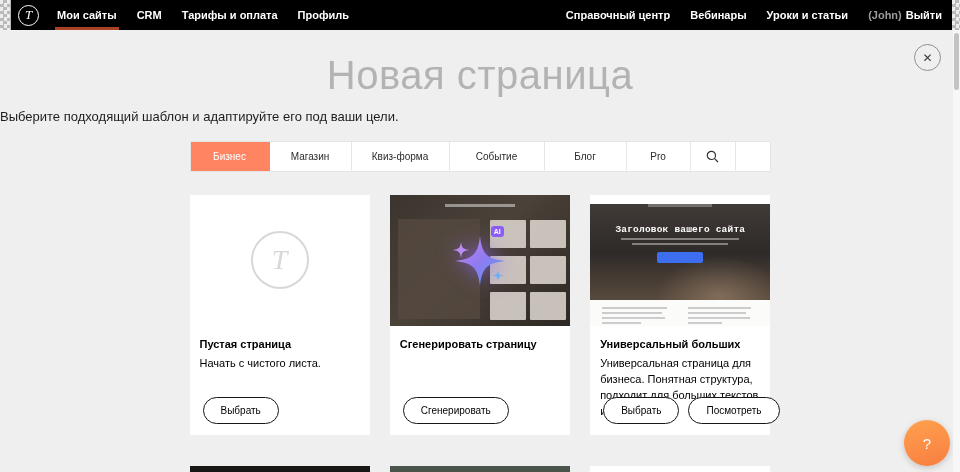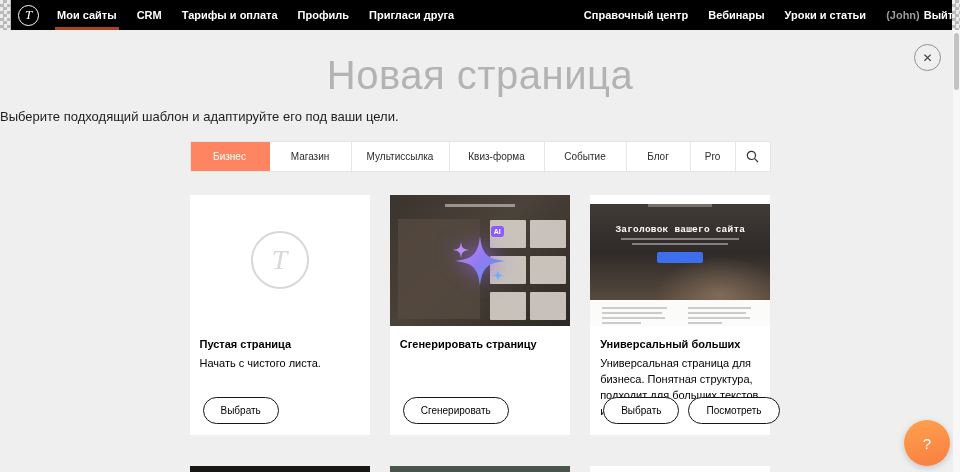--- a/index.html
+++ b/index.html
@@ -9,21 +9,21 @@
   
   .topbar { height:30px; background:#000; display:flex; align-items:center; padding-left:14px; position:relative; z-index:5; }
   .edge-checker { position:absolute; top:0; height:30px;
     background: repeating-conic-gradient(#b9b9b9 0% 25%, #ececec 0% 50%) 0 0 / 7px 7px; }
   .edge-checker.left { left:0; width:11px; }
   .edge-checker.right { right:0; width:8px; }
   .logo-circle { width:21px; height:21px; border:1.5px solid #fff; border-radius:50%;
     display:flex; align-items:center; justify-content:center; margin:0 8px 0 4px;
     color:#fff; font-family:"Liberation Serif", serif; font-style:italic; font-size:13px; cursor:pointer; flex:none; }
   .nav-left, .nav-right { display:flex; align-items:center; height:100%;text-decoration:underline; }
-  .nav-right { margin-left:auto; }
+  .nav-right { margin-left:auto; padding-right:18px; }
   .nav-item { color:#fff; font-size:11px; font-weight:700; padding:0 10px; height:100%;
     display:flex; align-items:center; position:relative; cursor:pointer; white-space:nowrap; }
   .nav-item.active::after { content:""; position:absolute; left:8px; right:8px; bottom:0; height:3px; background:#a84326; }
   .user-name { color:#9a9a9a; font-size:11px; font-weight:700; padding-left:10px; }
   .logout { padding-left:4px; padding-right:0; }
 
   
   .main { position:relative; height:442px; overflow:hidden; }
   .close-btn { position:absolute; top:14px; right:19px; width:27px; height:27px; border-radius:50%;
     border:1px solid #8f8f8f; background:transparent; display:flex; align-items:center; justify-content:center;
@@ -102,21 +102,20 @@
 <header class="topbar">
   <div class="edge-checker left"></div>
   <div class="logo-circle">
     <span>T</span>
   </div>
   <nav class="nav-left">
     <a class="nav-item active">Мои сайты</a>
     <a class="nav-item">CRM</a>
     <a class="nav-item">Тарифы и оплата</a>
     <a class="nav-item">Профиль</a>
-    <a class="nav-item">Пригласи друга</a>
   </nav>
   <nav class="nav-right">
     <a class="nav-item">Справочный центр</a>
     <a class="nav-item">Вебинары</a>
     <a class="nav-item">Уроки и статьи</a>
     <span class="user-name">(John)</span>
     <a class="nav-item logout">Выйти</a>
   </nav>
   <div class="edge-checker right"></div>
 </header>
@@ -126,21 +125,20 @@
   <button class="close-btn">
     <span>✕</span>
   </button>
 
   <h1 class="page-title">Новая страница</h1>
   <p class="page-subtitle">Выберите подходящий шаблон и адаптируйте его под ваши цели.</p>
 
   <div class="tabs">
     <div class="tab active">Бизнес</div>
     <div class="tab">Магазин</div>
-    <div class="tab">Мультиссылка</div>
     <div class="tab">Квиз-форма</div>
     <div class="tab">Событие</div>
     <div class="tab">Блог</div>
     <div class="tab">Pro</div>
     <div class="tab">
       <svg width="13" height="13" viewBox="0 0 13 13">
         <circle cx="5.4" cy="5.4" r="4.1" fill="none" stroke="#333" stroke-width="1.2"></circle>
         <line x1="8.6" y1="8.6" x2="12" y2="12" stroke="#333" stroke-width="1.2"></line>
       </svg>
     </div>

